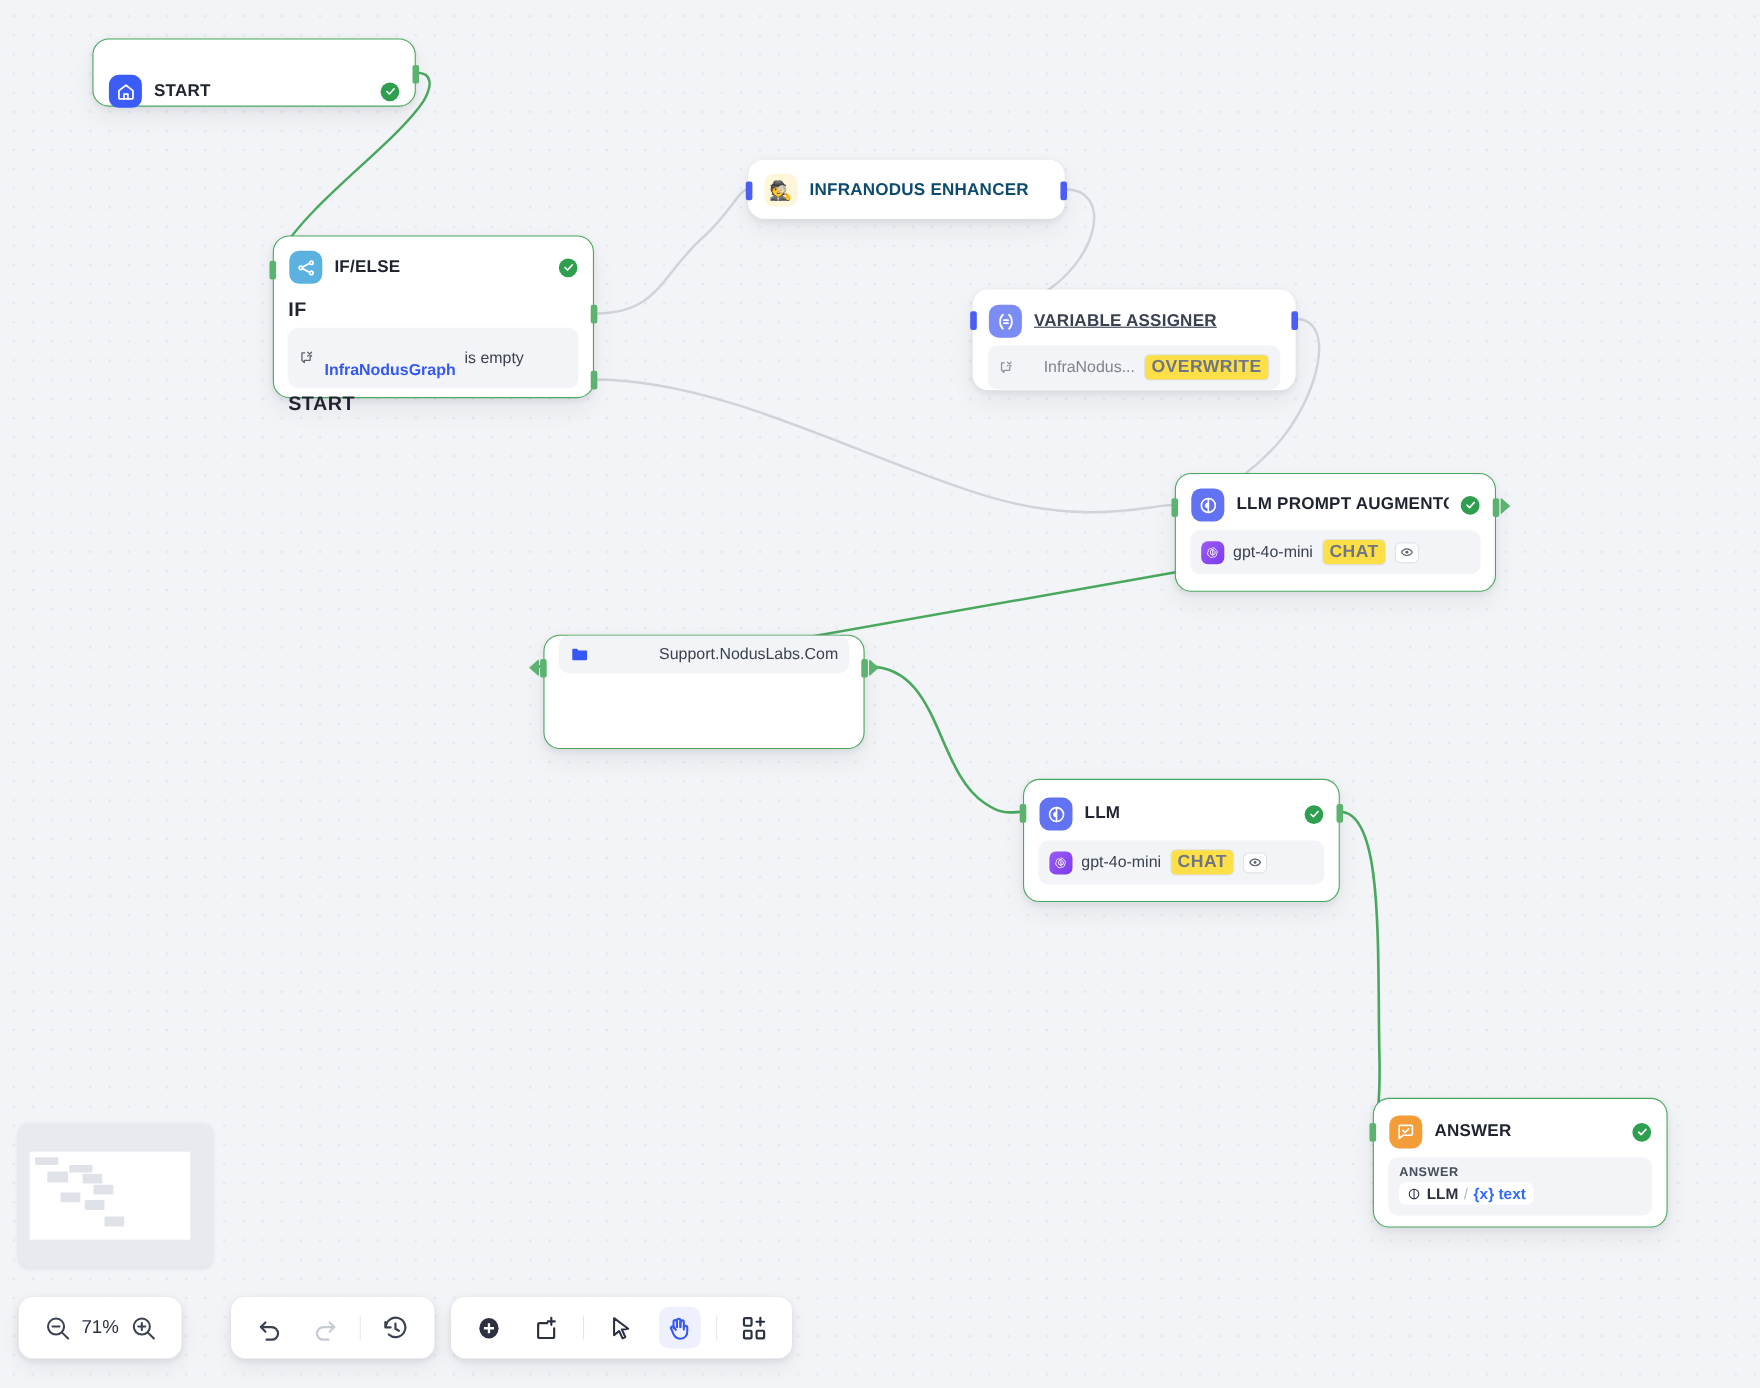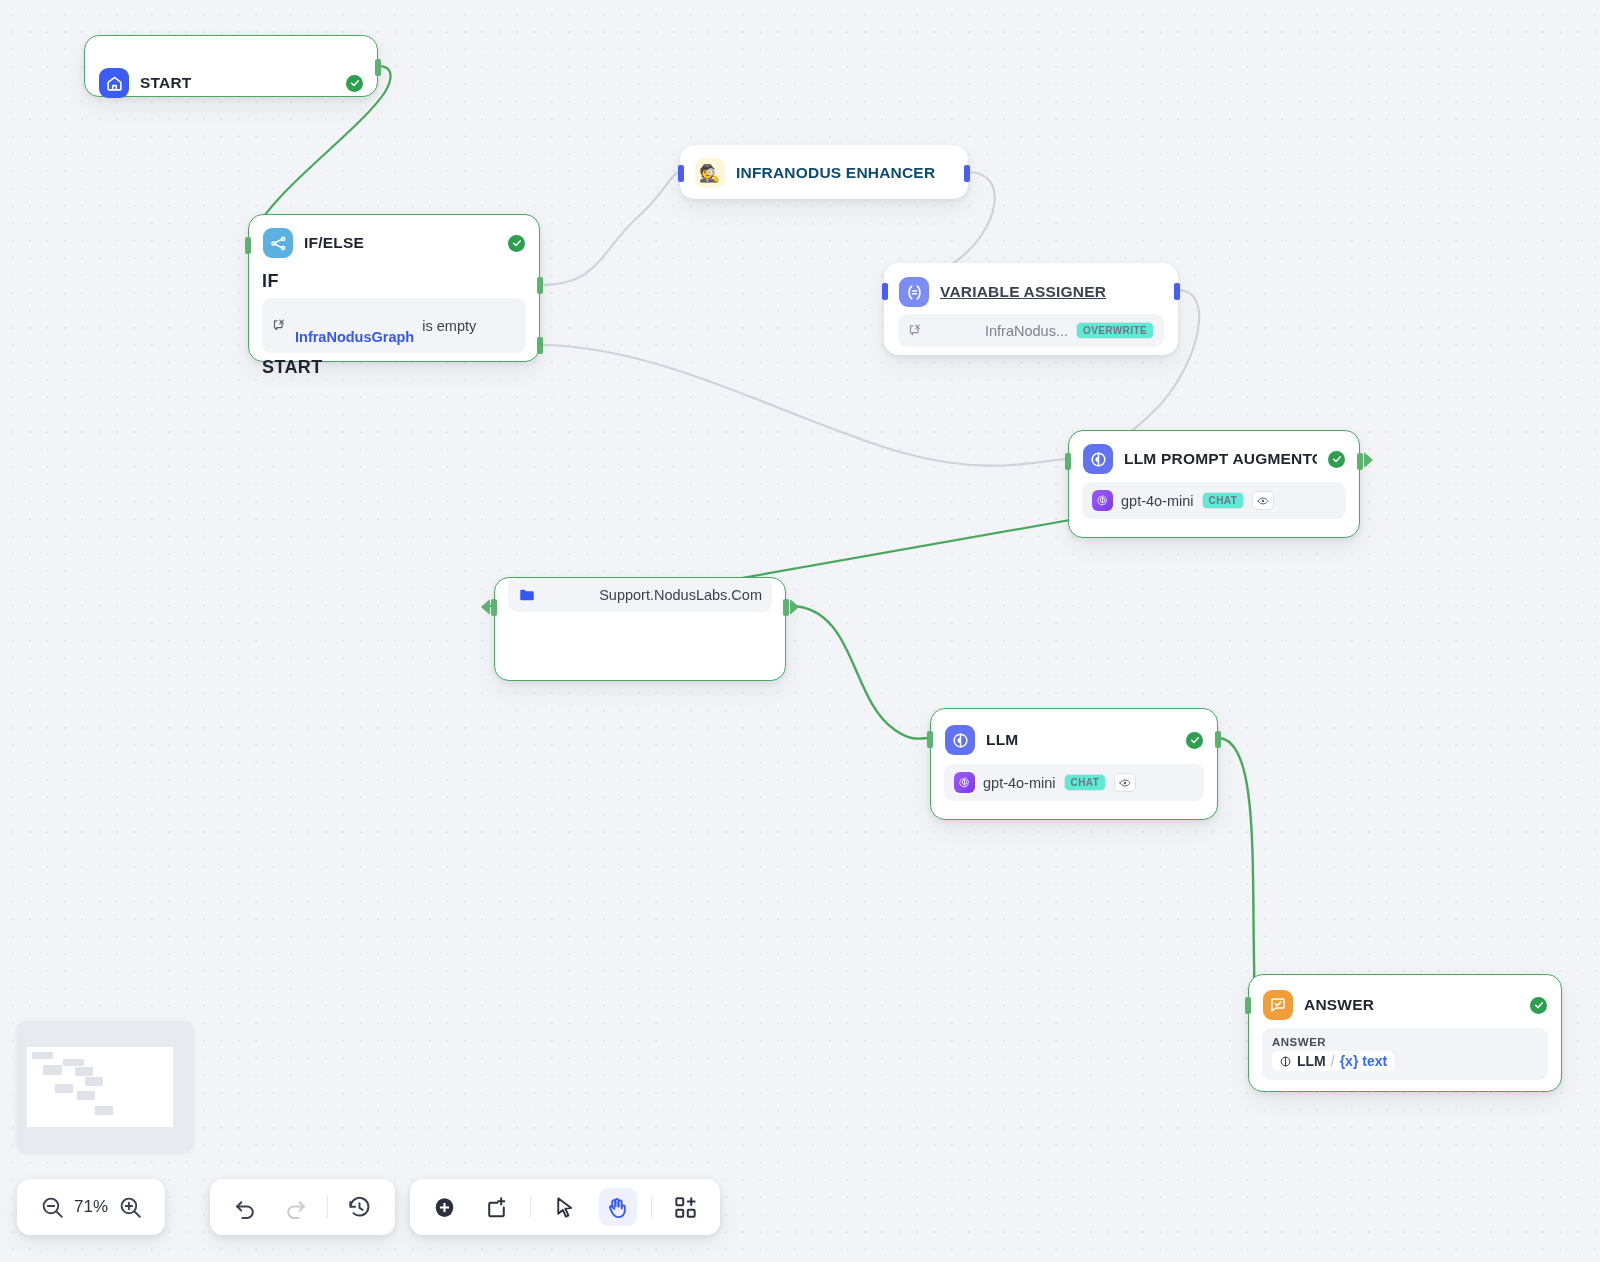--- a/index.html
+++ b/index.html
@@ -58,22 +58,22 @@
 
   .chip {
     background: #f2f4f7; border-radius: 9px;
     display: flex; align-items: center; gap: 8px;
     padding: 8px 10px; font-size: 14.5px; color: #3a4150;
     white-space: nowrap;
   }
   .chip .grow { flex: 1 1 auto; overflow: hidden; text-overflow: ellipsis; text-align: right; }
 
   .tag {
-    font-size: 10px; font-weight: 700; letter-spacing: .4px;
-    color: #707684; background: #5eead4;
+    font-size: 16px; font-weight: 700; letter-spacing: .4px;
+    color: #707684; background: #fde047;
     border: 1px solid #dfe2e8; border-radius: 5px;
     padding: 2px 6px;
   }
   .tagbtn {
     background: #fff; border: 1px solid #dfe2e8; border-radius: 5px;
     width: 22px; height: 19px; display: flex; align-items:center; justify-content:center;
   }
 
   .branch-label {
     text-align: left; font-size: 18px; font-weight: 700;
@@ -336,21 +336,21 @@
             <path d="M2 12s3.6-6 10-6 10 6 10 6-3.6 6-10 6-10-6-10-6z"></path>
               <circle cx="12" cy="12" r="2.6" fill="#5b6270" stroke="none"></circle>
           </svg>
         </span>
       </div>
     </div>
     <span class="handle green" style="left:-4px; top:22px;"></span>
     <span class="handle green" style="right:-4px; top:22px;"></span>
   </div>
 
-  <div class="node sel" style="left:1248px; top:974px; width:314px; height:118px;">
+  <div class="node sel" style="left:1248px; top:998px; width:268px; height:118px;">
     <div class="node-head" style="padding-bottom:8px; padding-top:15px;">
       <span class="node-icon" style="background:#f29d38;">
         <svg width="18" height="18" viewBox="0 0 24 24" fill="none" stroke="#fff" stroke-width="2" stroke-linecap="round" stroke-linejoin="round">
           <path d="M4 5.5A1.5 1.5 0 0 1 5.5 4h13A1.5 1.5 0 0 1 20 5.5v9A1.5 1.5 0 0 1 18.5 16H9l-5 4z"></path>
           <path d="M8.4 10.2 11 12.8l4.6-4.6"></path>
         </svg>
       </span>
       <span class="node-title">ANSWER</span>
       <span class="check">
         <svg width="10" height="10" viewBox="0 0 24 24" fill="none" stroke="#fff" stroke-width="3.4" stroke-linecap="round" stroke-linejoin="round">

